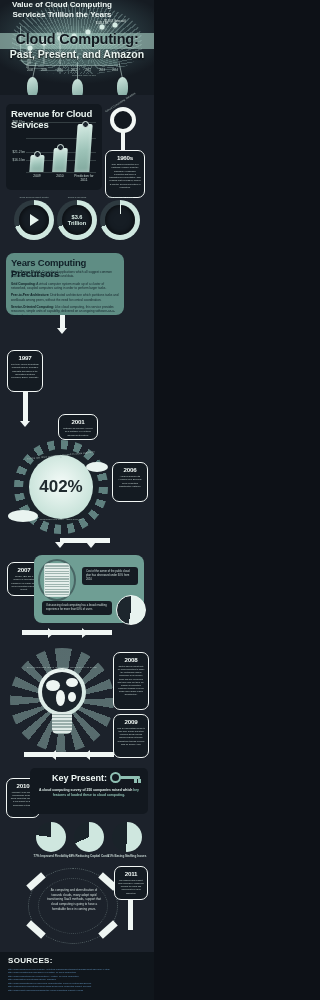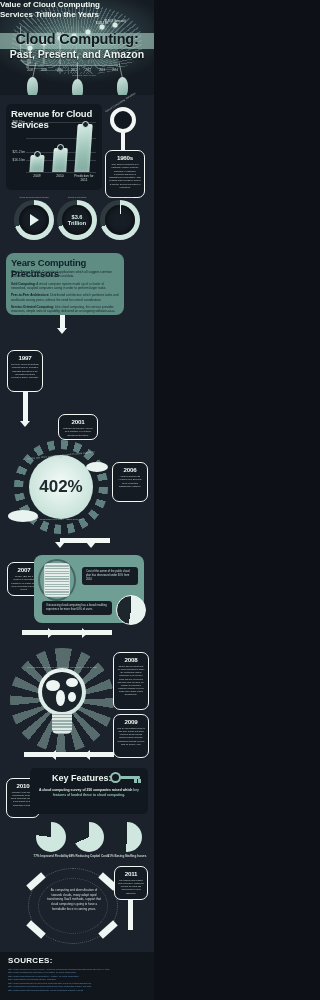--- a/index.html
+++ b/index.html
@@ -204,21 +204,21 @@
   
   #precursors { left: 6px; top: 253px; width: 118px; height: 62px; }
   .prec-title { position: absolute; left: 5px; top: 4px; }
   .prec-list { position: absolute; left: 5px; top: 17px; width: 108px; }
   .prec-item { margin-bottom: 2.6px; }
 
   
   #years-chart { left: 26px; top: 336px; width: 124px; height: 80px; }
   .yc-title {
     position: absolute; left: 0; top: 0; width: 124px;
-    text-align: left; font-size: 8px; font-weight: bold;
+    text-align: center; font-size: 8px; font-weight: bold;
     color: #eef6f3; line-height: 1.25;
   }
   .yc-plot { position: absolute; left: 20px; top: 24px; width: 98px; height: 42px; }
   .yc-area {
     position: absolute; left: 0; bottom: 0; width: 98px; height: 40px;
     background: linear-gradient(to top, rgba(140,185,175,.35), rgba(140,185,175,.05));
     border-left: 1px solid rgba(190,220,214,.5);
     border-bottom: 1px solid rgba(190,220,214,.5);
     border-radius: 0 0 0 10px;
   }
@@ -644,21 +644,21 @@
   <div class="node" style="left:6px;top:778px;width:34px;height:40px;">
     <div class="node-year">2010</div>
     <div class="node-body" style="font-size:2.1px;">Microsoft Azure became commercially available. Cloud computing opens up a new market for data processing &amp; storage.</div>
   </div>
 
   <div class="flow" style="left:24px;top:752px;width:90px;height:5px;"></div>
   <div class="flow-arrow fa-left" style="left:50px;top:750px;"></div>
   <div class="flow-arrow fa-left" style="left:84px;top:750px;"></div>
 
   <div class="panel" id="keyfeat">
-    <div class="kf-title">Key Features:</div>
+    <div class="kf-title">Key Present:</div>
     <div class="key-ico">
       <div class="key-bow"></div>
       <div class="key-shaft"></div>
       <div class="key-tooth" style="left:24px;top:7px;"></div>
       <div class="key-tooth" style="left:28px;top:7px;"></div>
     </div>
     <div class="kf-body">
       <span>A cloud computing survey of 250 companies raised which</span>
       <span class="kf-accent">key features of loaded these to cloud computing.</span>
     </div>

